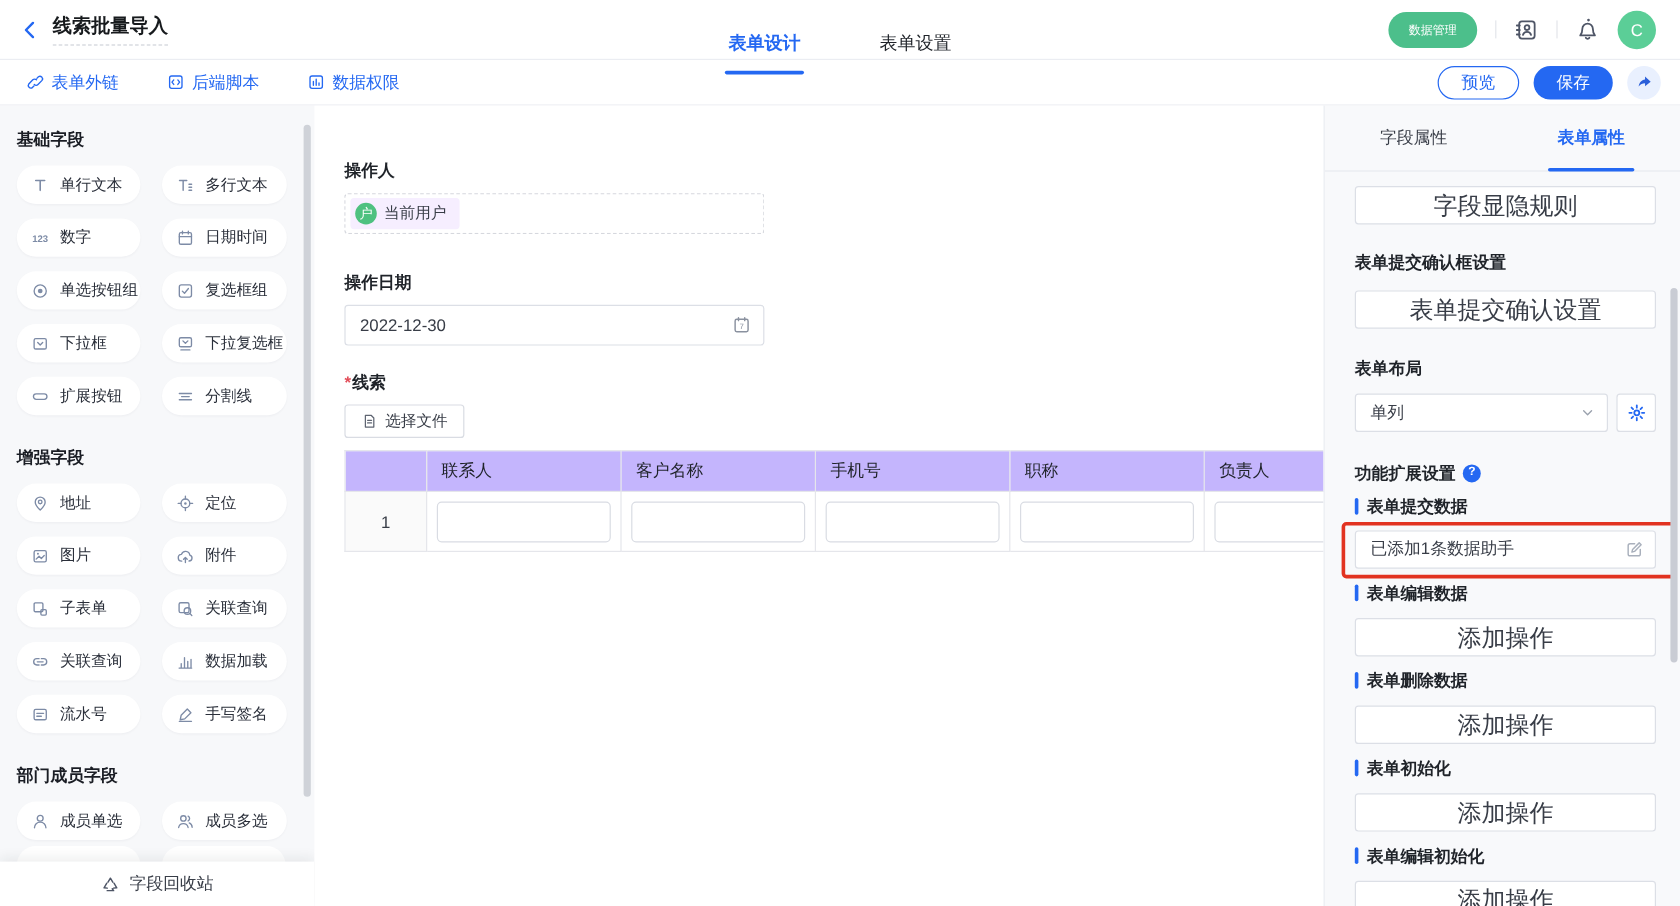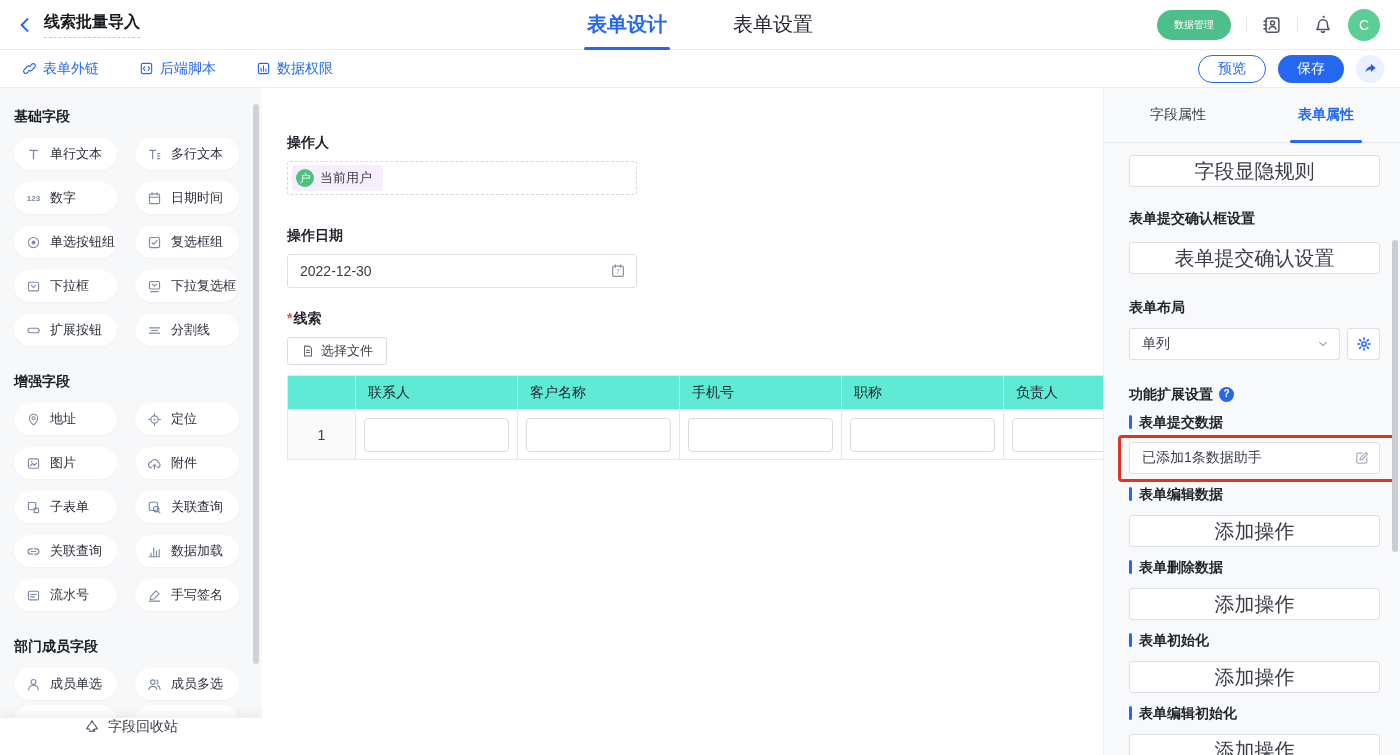--- a/index.html
+++ b/index.html
@@ -8,21 +8,21 @@
   .app { width:1400px; height:755px; display:flex; flex-direction:column; }
   span[data-icon]{ display:inline-flex; }
   span[data-icon] svg { width:100%; height:100%; display:block; }
 
   
   .hdr { height:50px; background:#fff; border-bottom:1px solid #ebedf2; display:flex; align-items:center; padding:0 20px 0 16px; position:relative; flex:none; }
   .hdr-left { display:flex; align-items:center; gap:10px; z-index:1; }
   .back-btn { width:18px; height:18px; color:var(--primary); cursor:pointer; }
   .hdr-title { font-size:16px; font-weight:700; color:#171a1d; border-bottom:1px dashed #c6cad2; padding-bottom:4px; }
   .hdr-tabs { position:absolute; left:0; right:0; top:0; height:50px; display:flex; justify-content:center; gap:66px; }
-  .hdr-tab { font-size:20px; color:#1f2329; height:50px; line-height:49px; position:relative; cursor:pointer; }
+  .hdr-tab { font-size:15px; color:#1f2329; height:50px; line-height:49px; position:relative; cursor:pointer;margin-top:12px; }
   .hdr-tab.active { color:var(--primary); font-weight:600; }
   .hdr-tab.active::after { content:""; position:absolute; left:-3px; right:-3px; bottom:0; height:3px; background:var(--primary); border-radius:2px; }
   .hdr-right { margin-left:auto; display:flex; align-items:center; gap:15px; z-index:1; }
   .btn-green { background:var(--green); color:#fff; border:none; border-radius:16px; height:30px; padding:0 17px; font-size:10px; cursor:pointer; font-family:inherit; }
   .v-div { width:1px; height:15px; background:#e3e5ea; }
   .icon-btn { width:20px; height:20px; color:#4e5566; cursor:pointer; }
   .avatar { width:32px; height:32px; border-radius:50%; background:var(--avatar); color:#fff; display:flex; align-items:center; justify-content:center; font-size:14px; cursor:pointer; }
 
   
   .toolbar { height:38px; background:#fff; border-bottom:1px solid #ebedf2; display:flex; align-items:center; padding:0 16px 0 22px; flex:none; }
@@ -38,37 +38,37 @@
   .main { flex:1; display:flex; min-height:0; }
 
   
   .sidebar { width:262px; background:#f7f8fa; position:relative; padding:20px 0 0 14px; overflow:hidden; flex:none; }
   .sb-title { font-size:14px; font-weight:700; color:#1a1d24; margin-bottom:12px; }
   .sb-grid { display:grid; grid-template-columns:103px 104px; gap:12px 18px; margin-bottom:27px; }
   .sb-pill { height:32px; background:#fff; border-radius:16px; display:flex; align-items:center; padding:0 6px 0 12px; gap:9px; font-size:13px; color:#2a2f3a; cursor:grab; box-shadow:0 1px 2px rgba(31,35,41,.04); white-space:nowrap; }
   .sb-pill .ic { width:15px; height:15px; color:#7d8ba6; flex:none; }
   .ghost-pill { position:absolute; width:103px; height:32px; background:#fff; border-radius:16px; top:617px; }
   .sb-scroll { position:absolute; right:3px; top:16px; width:6px; height:560px; background:#cfd2d8; border-radius:3px; }
-  .sb-recycle { position:absolute; left:0; right:0; bottom:0; height:37px; background:#fff; box-shadow:0 -3px 10px rgba(31,35,41,.08); display:flex; align-items:flex-start; justify-content:center; gap:8px; color:#383d47; cursor:pointer; }
+  .sb-recycle { position:absolute; left:0; right:0; bottom:0; height:37px; background:#fff; box-shadow:0 -3px 10px rgba(31,35,41,.08); display:flex; align-items:center; justify-content:center; gap:8px; color:#383d47; cursor:pointer; }
   .sb-recycle .ic { width:16px; height:16px; color:#4e5566; }
 
   
   .canvas { flex:1; background:#fff; padding:44px 16px 0 25px; overflow:hidden; min-width:0; }
   .fld-label { line-height:20px; font-weight:600; color:#1f2329; margin-bottom:9px; }
   .req { color:var(--req); margin-right:1px; font-weight:600; }
   .operator-box { width:350px; height:34px; border:1px dashed #d6d8de; border-radius:3px; background:#fff; display:flex; align-items:center; padding:0 4px; margin-bottom:30px; cursor:pointer; }
   .user-tag { display:flex; align-items:center; gap:6px; background:var(--tagbg); border-radius:3px; height:26px; padding:0 11px 0 4px; font-size:13px; color:#383d47; }
   .user-badge { width:18px; height:18px; border-radius:50%; background:var(--taggreen); color:#fff; font-size:11px; display:flex; align-items:center; justify-content:center; }
   .date-input { width:350px; height:34px; border:1px solid #dcdfe6; border-radius:3px; display:flex; align-items:center; justify-content:space-between; padding:0 10px 0 12px; color:#383d47; margin-bottom:20px; cursor:pointer; }
   .date-input .ic { width:16px; height:16px; color:#8a919f; }
   .file-btn { display:inline-flex; align-items:center; gap:6px; height:28px; padding:0 13px; background:#fff; border:1px solid #d9dce3; border-radius:3px; font-size:13px; color:#383d47; cursor:pointer; font-family:inherit; }
   .file-btn .ic { width:14px; height:14px; color:#5f6572; }
   .lead-table { margin-top:10px; border-collapse:collapse; width:876px; table-layout:fixed; }
   .lead-table th, .lead-table td { border:1px solid #e5e6eb; }
-  .lead-table th { height:34px; font-weight:400; text-align:left; padding:0 12px; color:#1f2329; background:#5eead4; font-size:14px; }
+  .lead-table th { height:34px; font-weight:400; text-align:left; padding:0 12px; color:#1f2329; background:#c4b5fd; font-size:14px; }
   .lead-table td { height:50px; }
   .lead-table td.idx { background:#fafafa; text-align:center; color:#383d47; }
   .lead-table td.cell { padding:7px 8px; }
   .cell-input { height:34px; border:1px solid #d9dce3; border-radius:4px; background:#fff; width:100%; cursor:text; }
   .col-idx { width:68px; } .col-n { width:162px; } .col-last { width:160px; }
 
   
   .panel { width:297px; background:#f8f9fb; border-left:1px solid #eceef2; position:relative; display:flex; flex-direction:column; flex:none; }
   .panel-tabs { height:55px; display:flex; border-bottom:1px solid #e8eaef; flex:none; }
   .panel-tab { flex:1; display:flex; align-items:center; justify-content:center; color:#383d47; position:relative; cursor:pointer; }

